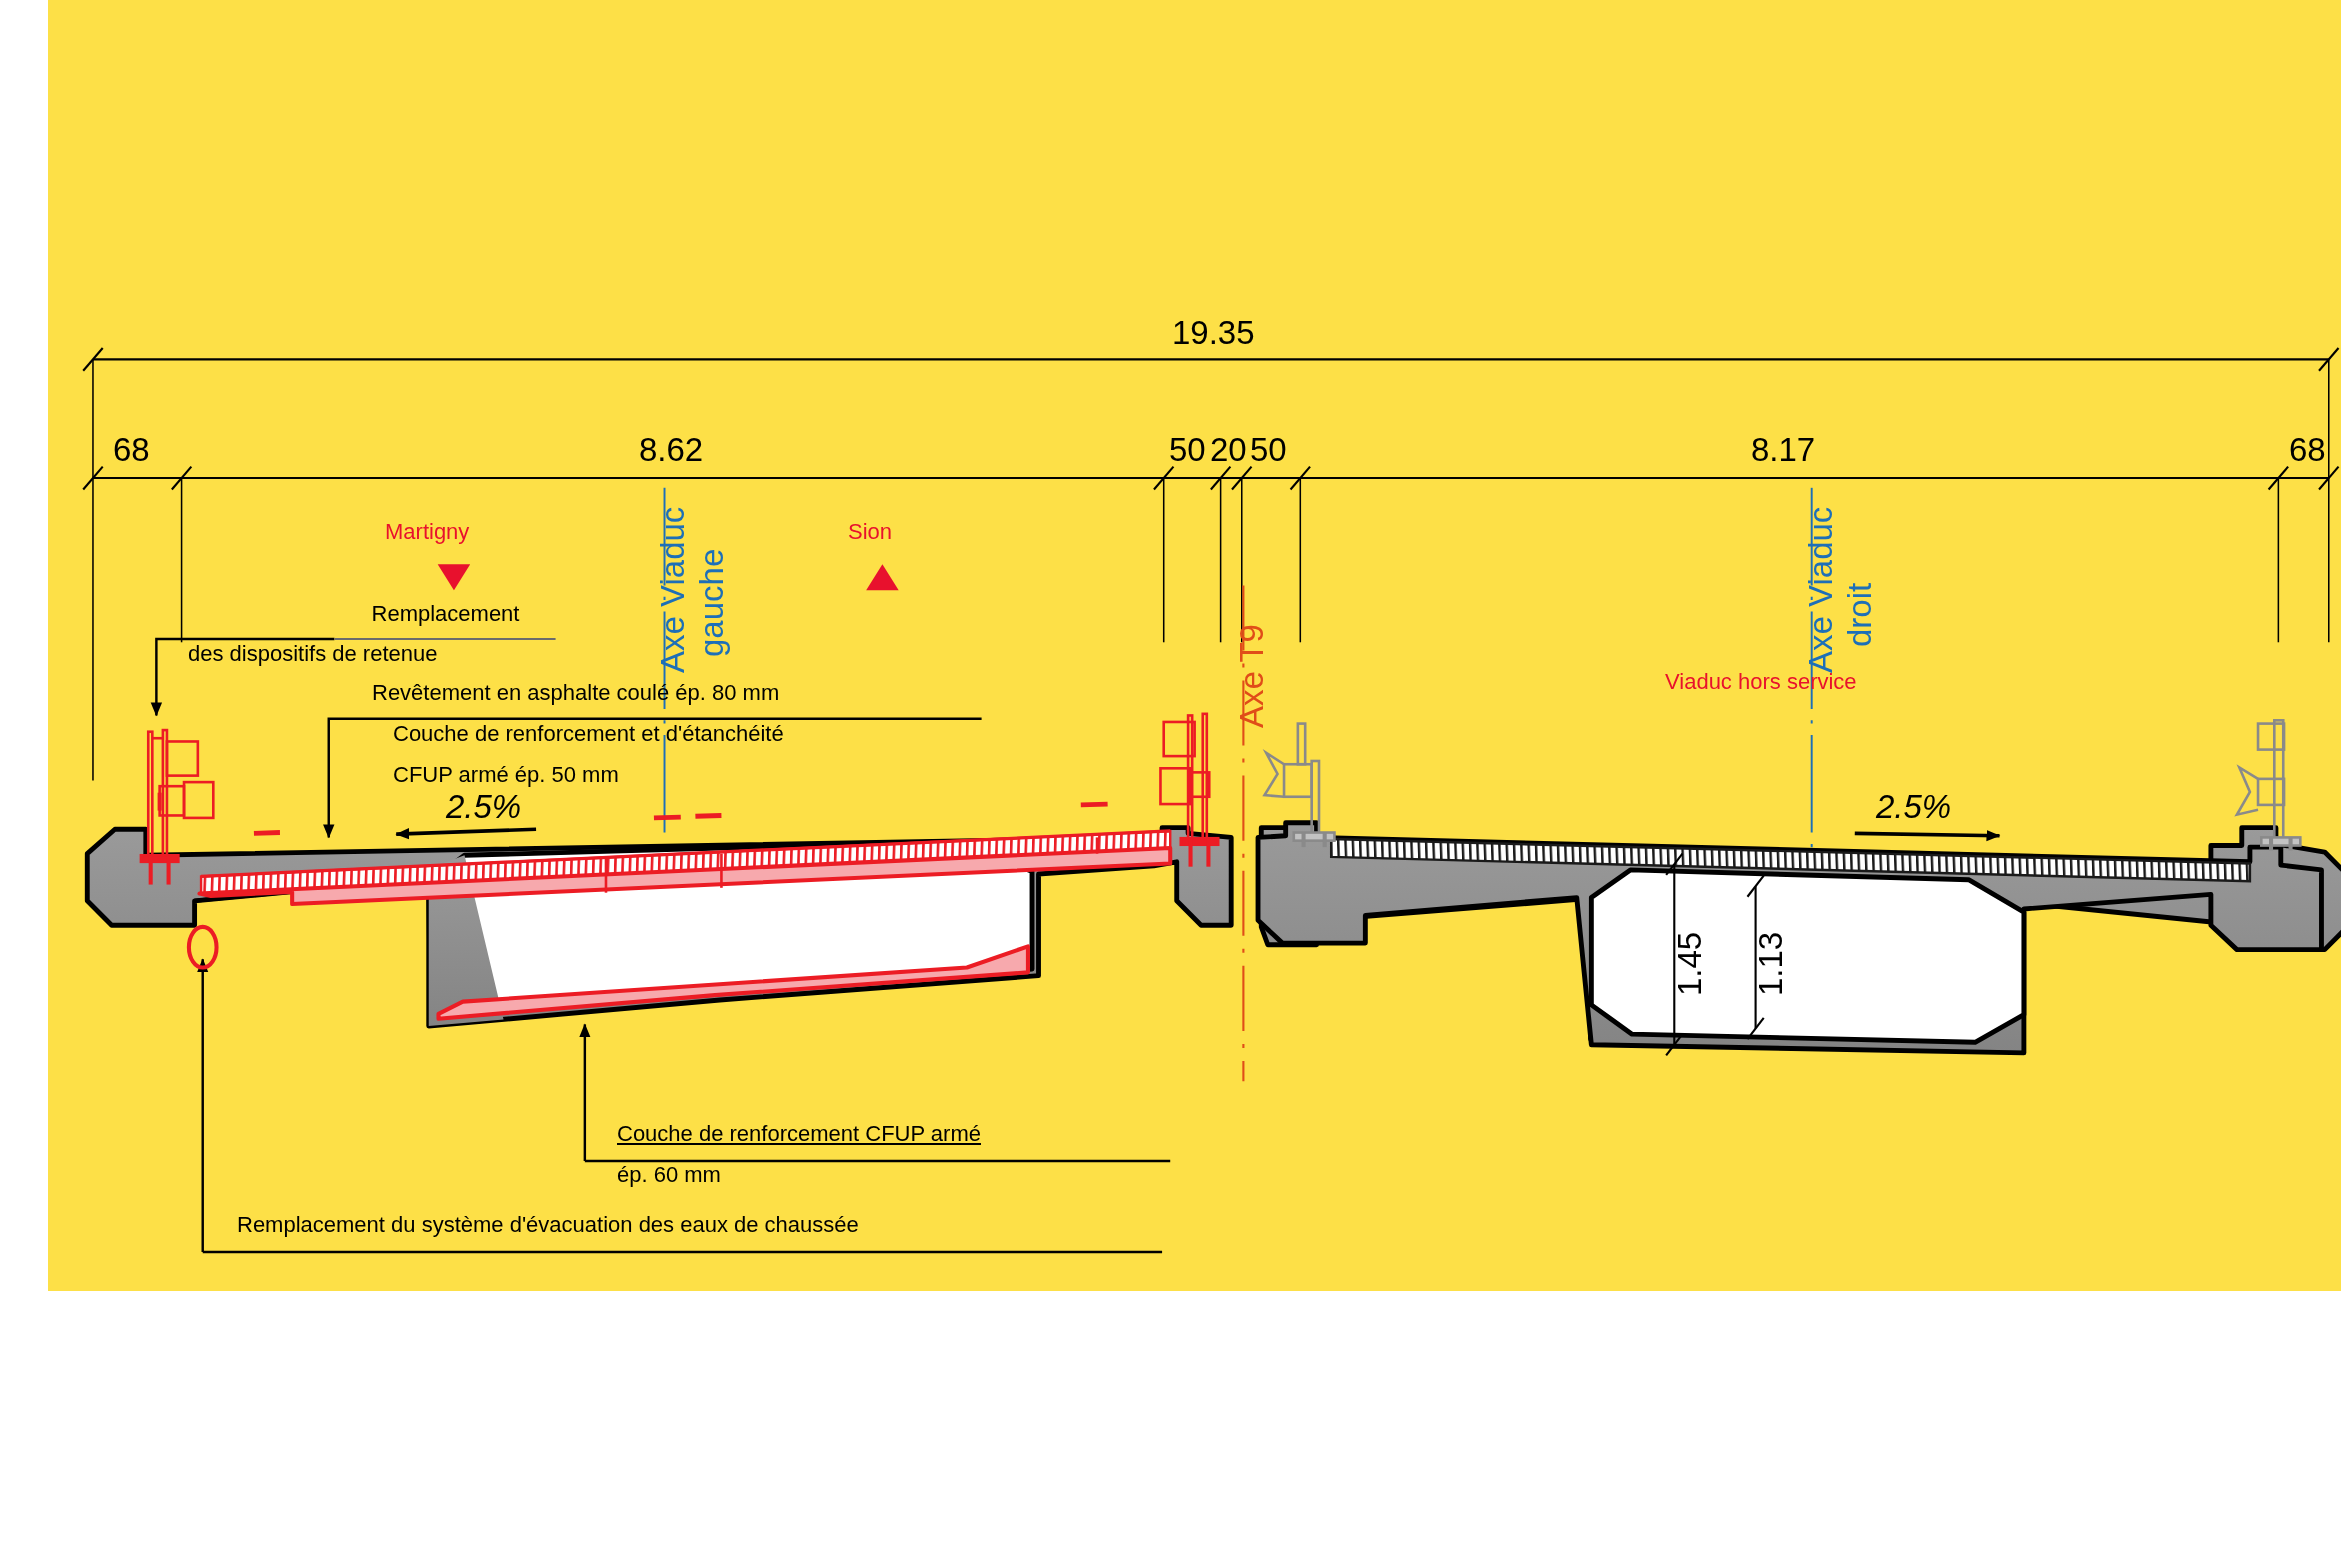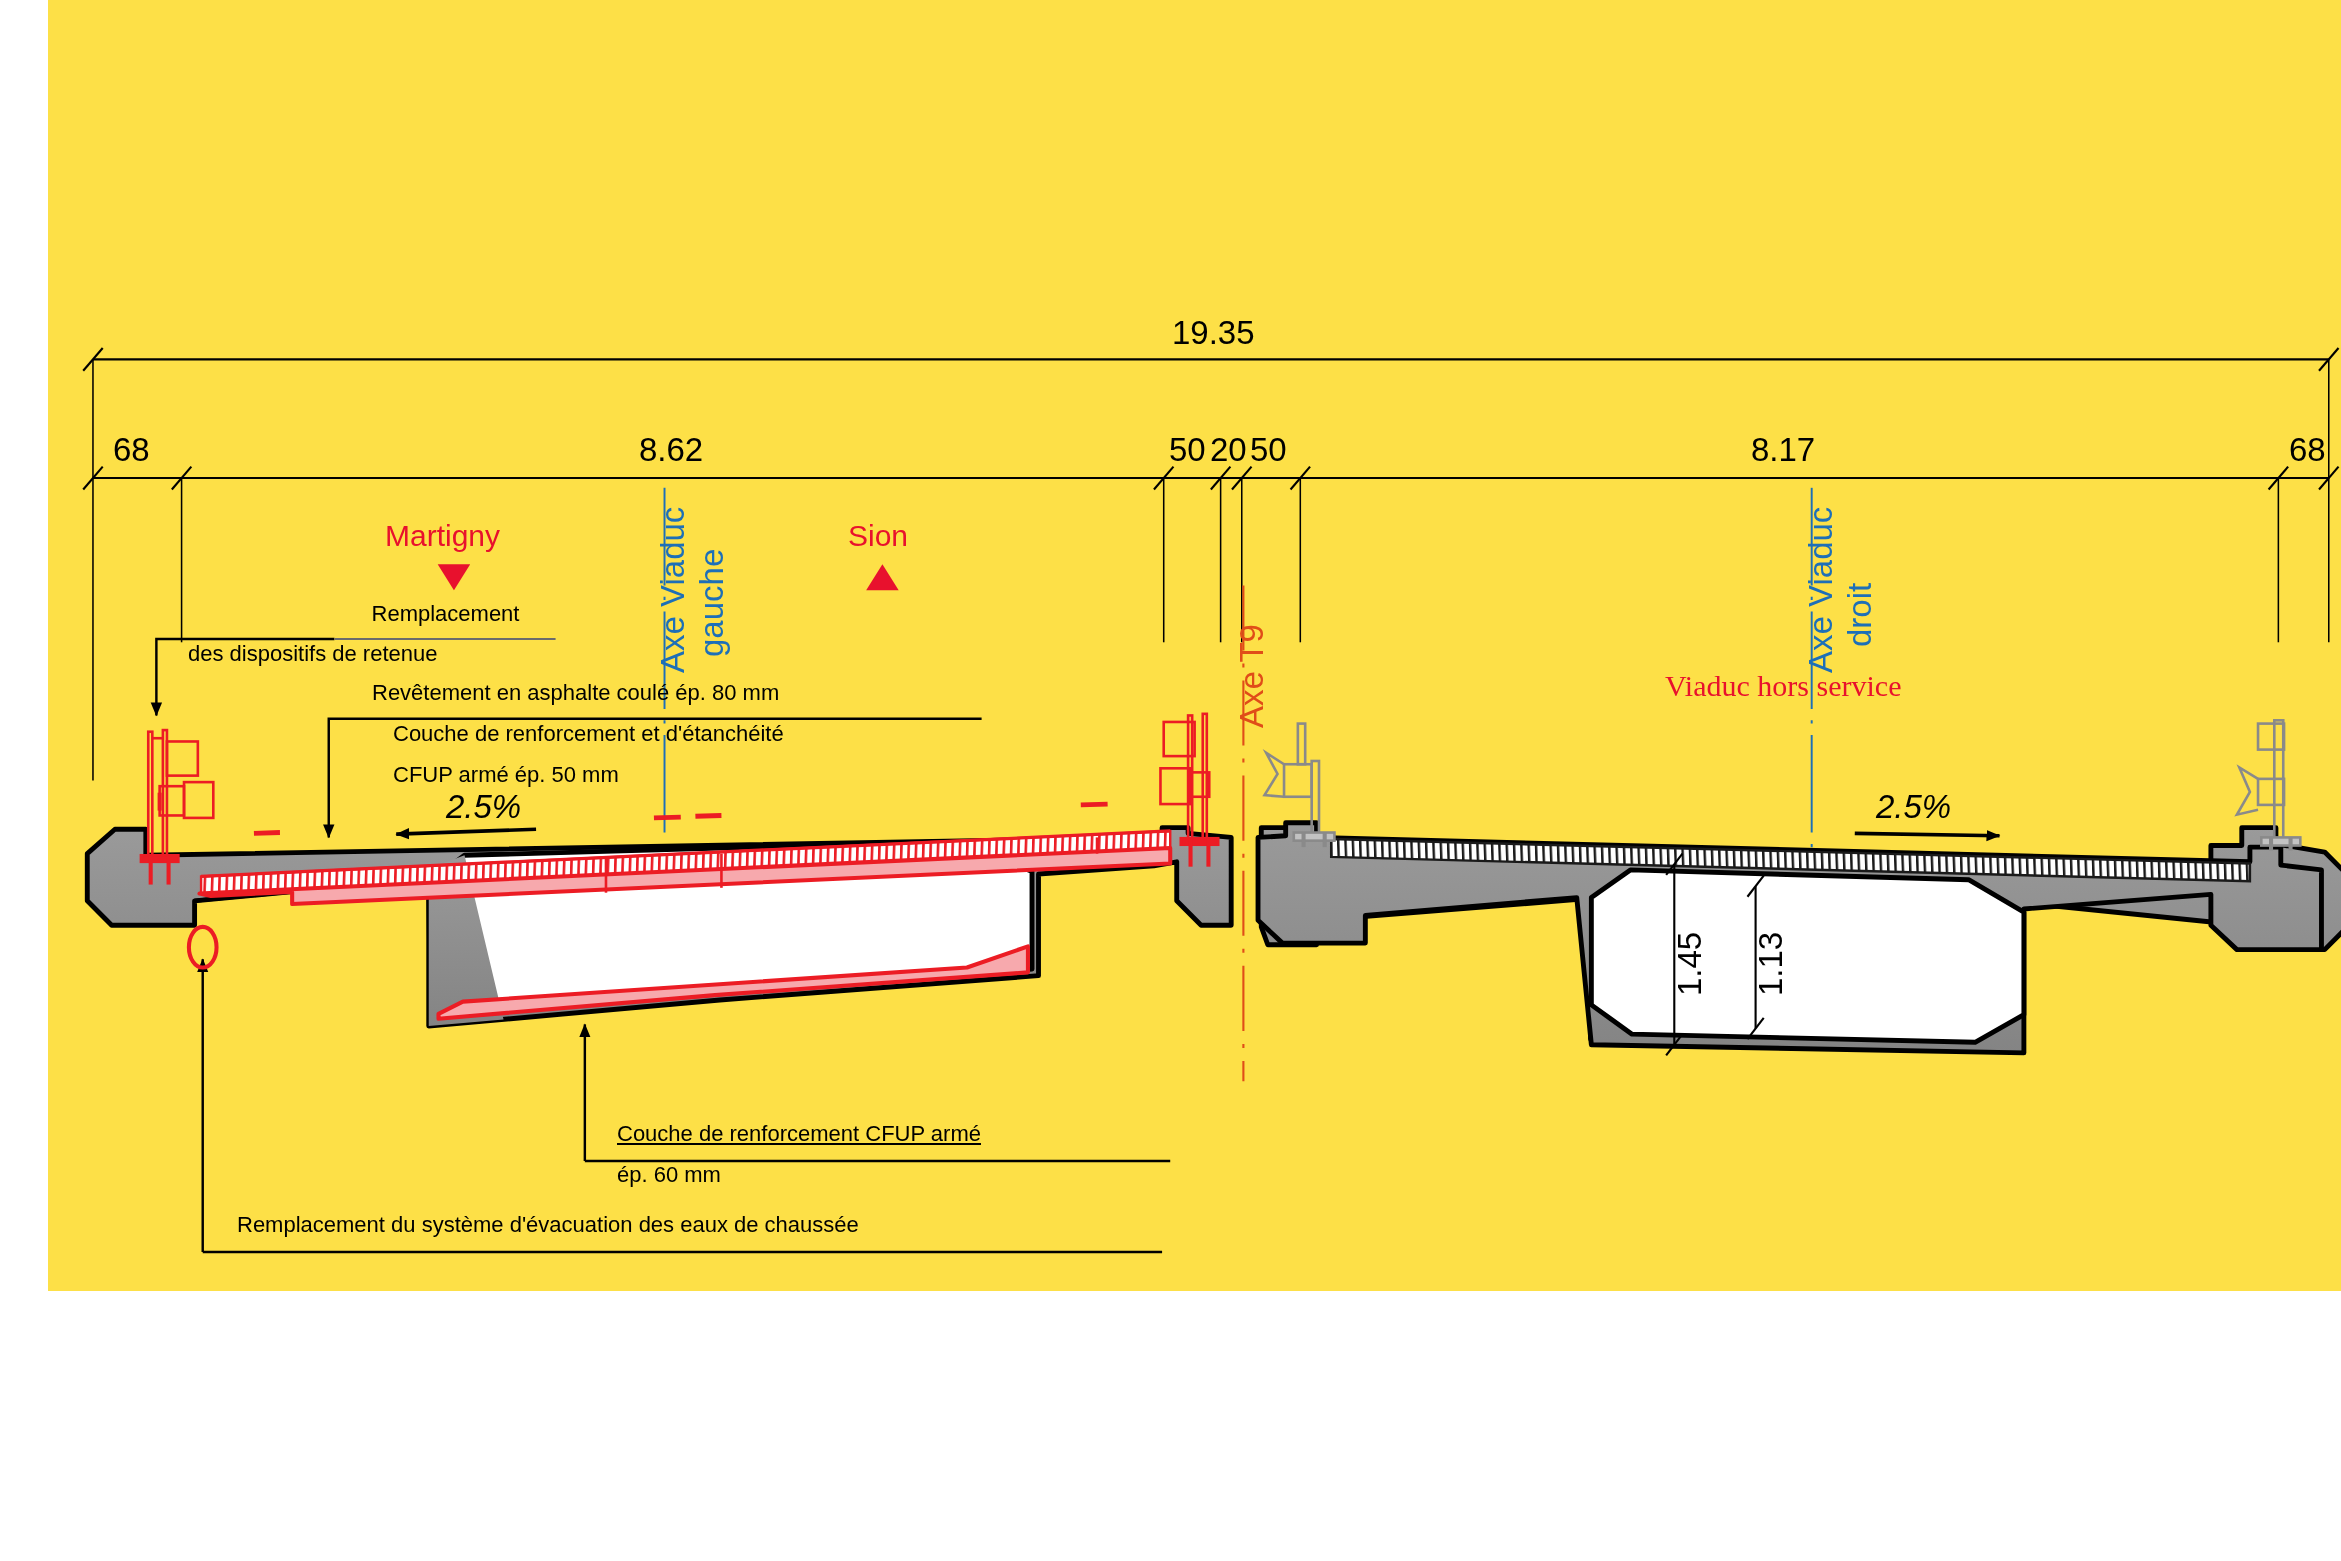--- a/index.html
+++ b/index.html
@@ -29,21 +29,21 @@
   }
   .txt {
     position: absolute;
     white-space: pre;
     font-family: "Liberation Sans", sans-serif;
     color: #000000;
     line-height: 1.06;
   }
   .dim-num     { font-size: 33px; }
   .note        { font-size: 22px; }
-  .red-txt     { color: #e8112d; font-size: 30px; }
+  .red-txt     { color: #e8112d; font-size: 22px; }
   .blue-txt    { color: #1d6fb8; font-size: 33px; }
   .orange-txt  { color: #e04d18; font-size: 33px; }
   .slope-txt   { font-size: 33px; font-style: italic; }
   .vert        { transform-origin: 0 0; }
   .rot-left    { transform: rotate(-90deg); }
 </style>
 </head>
 <body>
 
 <div id="stage">
@@ -371,21 +371,21 @@
   <div class="txt blue-txt vert rot-left" style="left:647px; top:657px;">gauche</div>
 
   <div class="txt blue-txt vert rot-left" style="left:1756px; top:673px;">Axe Viaduc</div>
   <div class="txt blue-txt vert rot-left" style="left:1795px; top:647px;">droit</div>
 
   <div class="txt orange-txt vert rot-left" style="left:1187px; top:728px;">Axe T9</div>
 
   <div class="txt red-txt" style="left:337px; top:520px;">Martigny</div>
   <div class="txt red-txt" style="left:800px; top:520px;">Sion</div>
 
-  <div class="txt red-txt" style="left:1617px; top:670px;font-family:Liberation Serif, serif;">Viaduc hors service</div>
+  <div class="txt red-txt" style="left:1617px; top:670px;">Viaduc hors service</div>
 
   <div class="txt slope-txt" style="left:398px; top:790px;">2.5%</div>
   <div class="txt slope-txt" style="left:1828px; top:790px;">2.5%</div>
 
   <div class="txt note" style="left:286px; top:602px; width:223px; text-align:center;">Remplacement</div>
   <div class="txt note" style="left:140px; top:642px;">des dispositifs de retenue</div>
 
   <div class="txt note" style="left:324px; top:681px;">Revêtement en asphalte coulé ép. 80 mm</div>
   <div class="txt note" style="left:345px; top:722px;">Couche de renforcement et d'étanchéité</div>
   <div class="txt note" style="left:345px; top:763px; width:553px; text-align:left;">CFUP armé ép. 50 mm</div>

